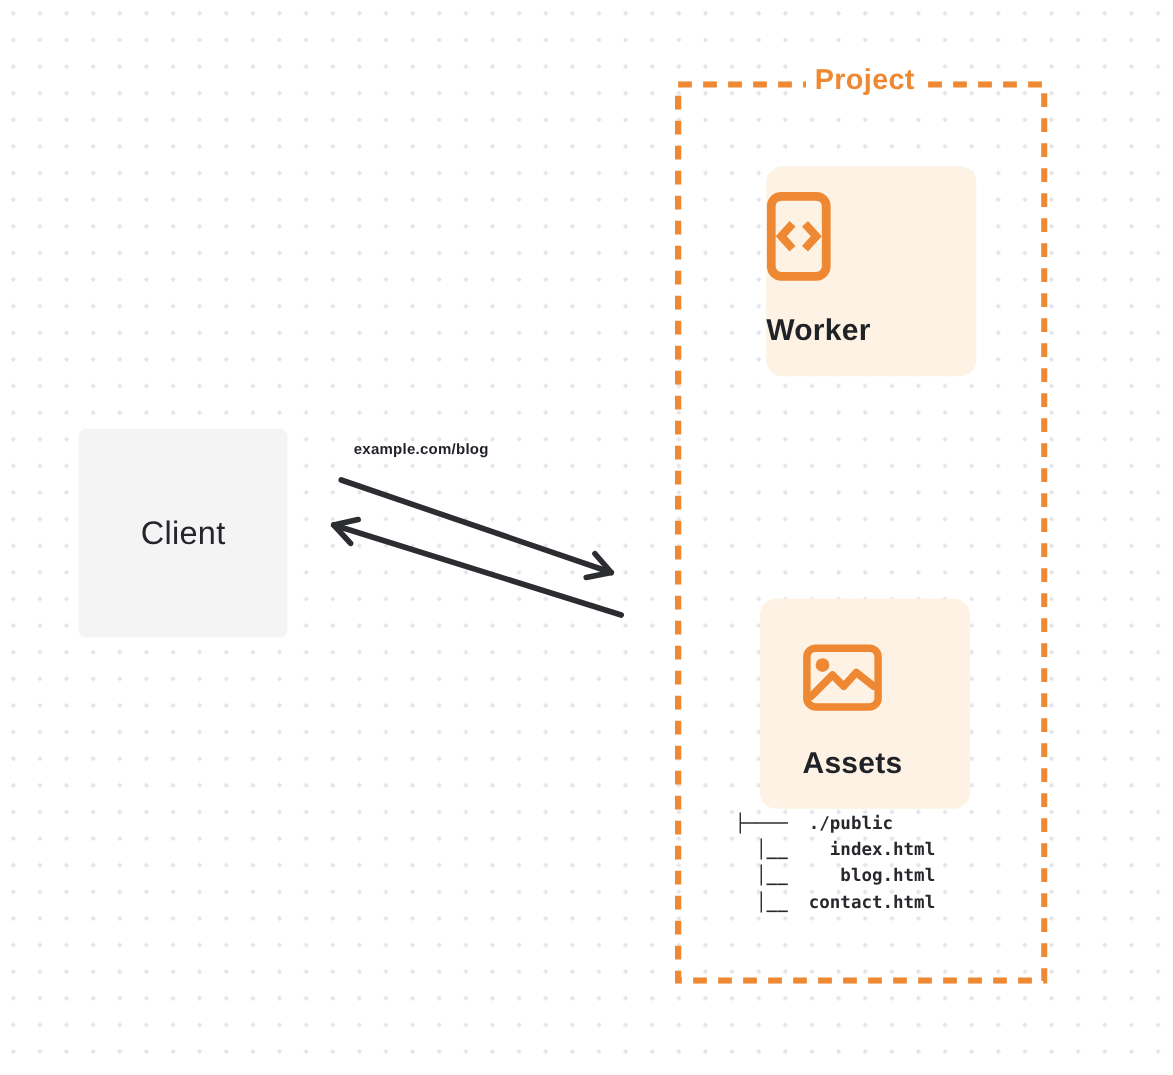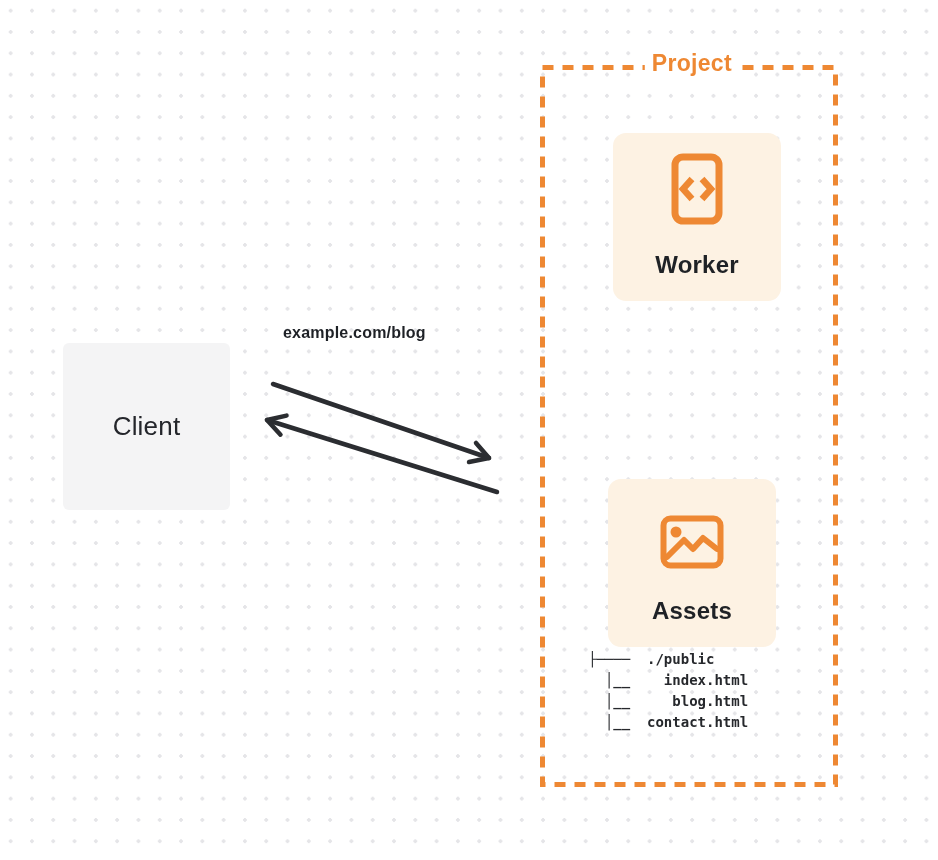--- a/index.html
+++ b/index.html
@@ -28,22 +28,22 @@
     position:absolute;left:63px;top:343px;width:167px;height:167px;
     background:var(--client-gray);
     border-radius:6px;
     display:flex;align-items:center;justify-content:center;
   }
   .client-box .label{
     font-size:26px;font-weight:normal;color:var(--ink);letter-spacing:.2px;
   }
   
   .request-label{
-    position:absolute;left:283px;top:324px;
-    font-size:16px;font-weight:bold;color:#1E2126;letter-spacing:.2px;
+    position:absolute;left:283px;top:352px;
+    font-size:12px;font-weight:bold;color:#1E2126;letter-spacing:.2px;
   }
   
   .arrows{
     position:absolute;left:253px;top:372px;width:264px;height:134px;
   }
   .arrows path{
     fill:none;stroke:var(--arrow);stroke-width:4.5px;stroke-linecap:round;stroke-linejoin:round;
   }
   
   .project{
@@ -56,29 +56,29 @@
     padding:0 7px;
     font-size:23px;font-weight:bold;color:var(--orange);
     letter-spacing:.3px;
     white-space:nowrap;
   }
   
   .card{
     position:absolute;width:168px;height:168px;
     background:var(--cream);
     border-radius:13px;
-    display:flex;flex-direction:column;align-items:center;
+    display:flex;flex-direction:column;align-items:flex-start;
   }
   .card .card-label{
     font-size:24px;font-weight:bold;color:#1F2226;letter-spacing:.2px;
   }
   .worker-card{left:73px;top:68px;}
   .worker-card .icon{margin-top:20px;}
   .worker-card .card-label{margin-top:26px;}
-  .assets-card{left:68px;top:414px;}
+  .assets-card{left:68px;top:414px;padding-left:34px;}
   .assets-card .icon{margin-top:36px;}
   .assets-card .card-label{margin-top:28px;}
   .icon{display:block;}
   
   .file-tree{
     position:absolute;left:588px;top:649px;
     font-family:"DejaVu Sans Mono", monospace;
     font-size:14px;line-height:21px;font-weight:bold;
     color:#26282C;
     white-space:pre;

